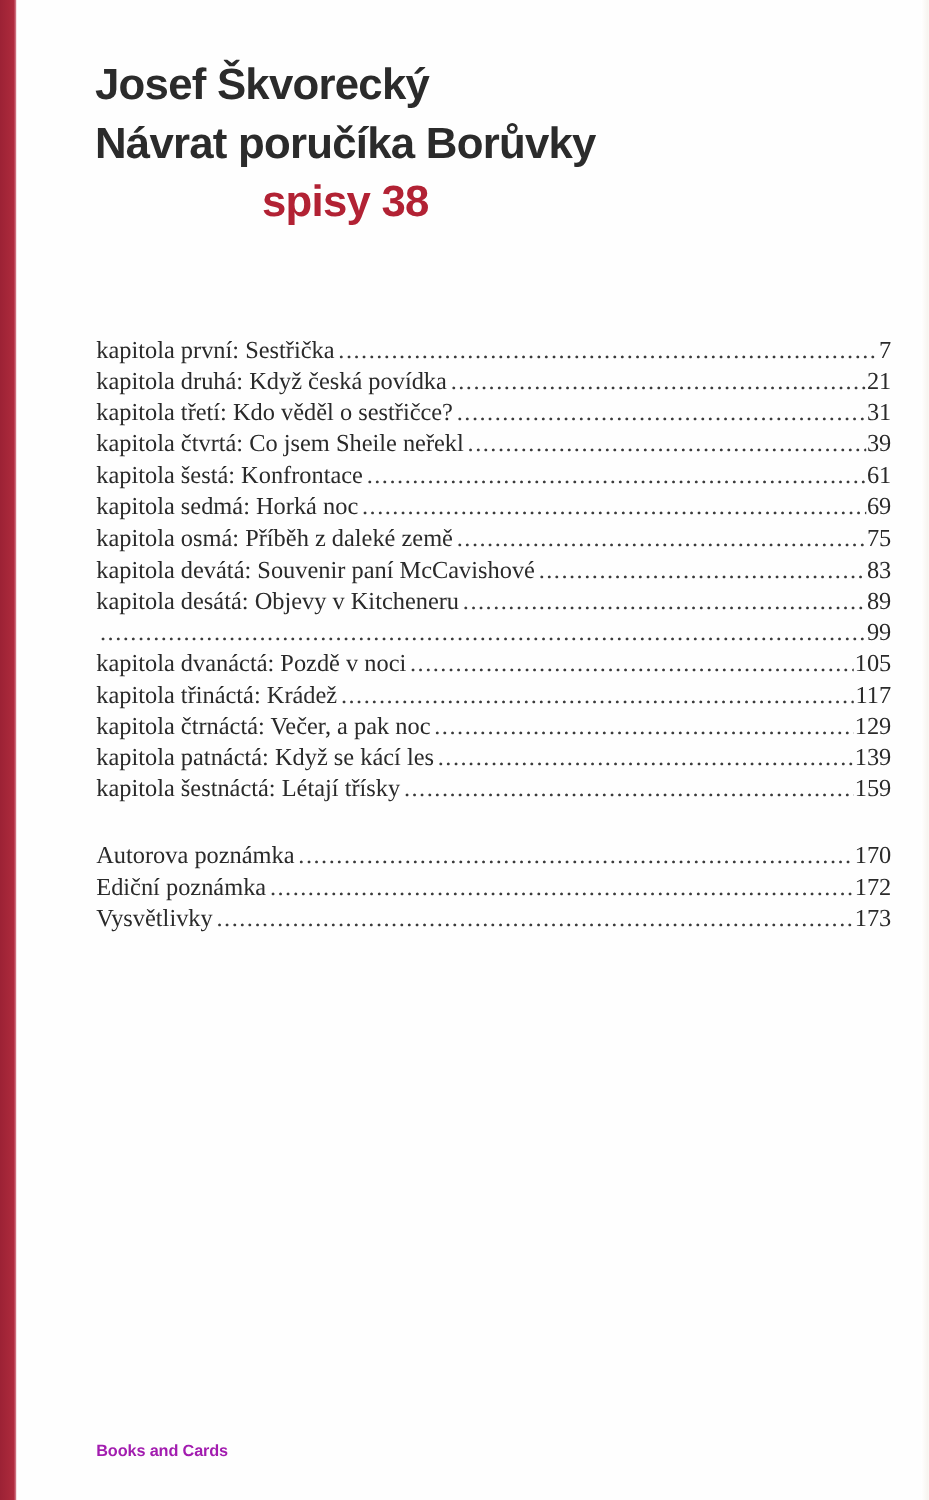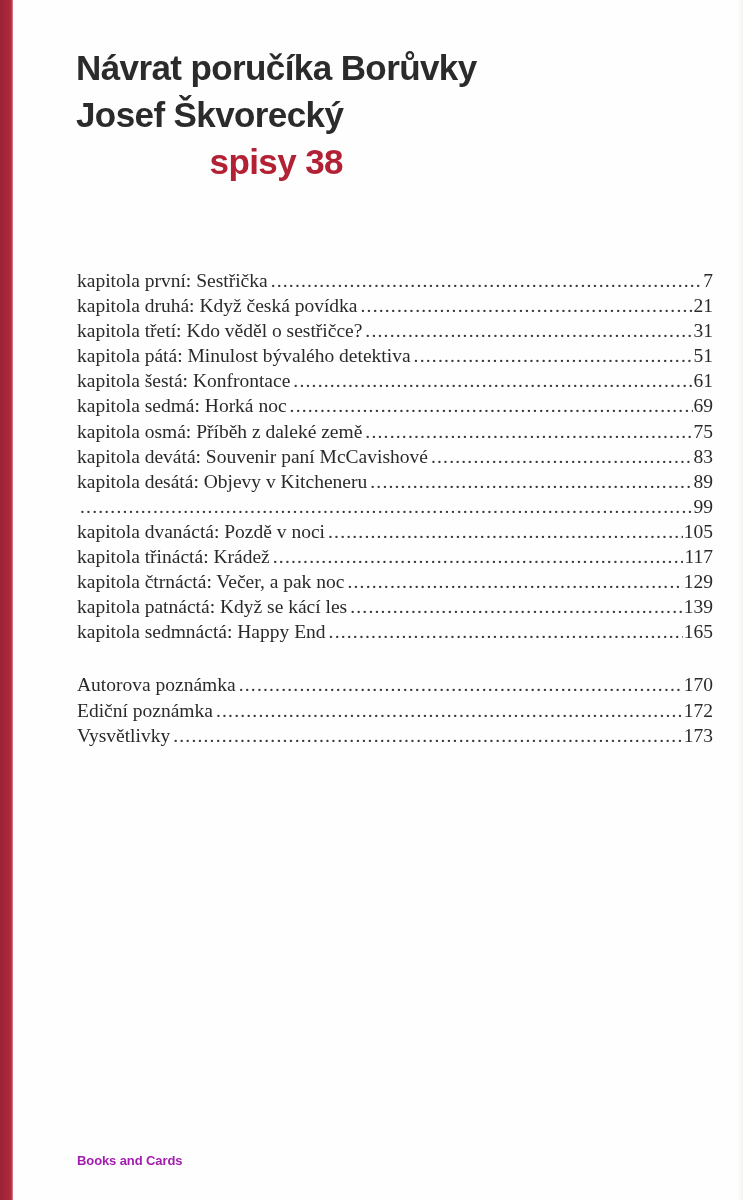--- a/index.html
+++ b/index.html
@@ -96,45 +96,45 @@
       letter-spacing: -0.1px;
     }
   </style>
 </head>
 <body>
 
 <div class="spine"></div>
 <div class="page-edge"></div>
 
 <div class="header">
+  <span class="line">Josef Škvorecký</span>
   <span class="line">Návrat poručíka Borůvky</span>
-  <span class="line">Josef Škvorecký</span>
   <span class="line series">spisy 38</span>
 </div>
 
 <div class="toc">
   <div class="toc-row">
       <span class="toc-title">kapitola první: Sestřička</span>
       <span class="toc-leader"></span>
       <span class="toc-page">7</span>
     </div>
   <div class="toc-row">
       <span class="toc-title">kapitola druhá: Když česká povídka</span>
       <span class="toc-leader"></span>
       <span class="toc-page">21</span>
     </div>
   <div class="toc-row">
       <span class="toc-title">kapitola třetí: Kdo věděl o sestřičce?</span>
       <span class="toc-leader"></span>
       <span class="toc-page">31</span>
     </div>
   <div class="toc-row">
-      <span class="toc-title">kapitola pátá: Minulost bývalého detektiva</span>
-      <span class="toc-leader"></span>
-      <span class="toc-page">51</span>
+      <span class="toc-title">kapitola čtvrtá: Co jsem Sheile neřekl</span>
+      <span class="toc-leader"></span>
+      <span class="toc-page">39</span>
     </div>
   <div class="toc-row">
       <span class="toc-title">kapitola šestá: Konfrontace</span>
       <span class="toc-leader"></span>
       <span class="toc-page">61</span>
     </div>
   <div class="toc-row">
       <span class="toc-title">kapitola sedmá: Horká noc</span>
       <span class="toc-leader"></span>
       <span class="toc-page">69</span>
@@ -172,23 +172,23 @@
       <span class="toc-title">kapitola čtrnáctá: Večer, a pak noc</span>
       <span class="toc-leader"></span>
       <span class="toc-page">129</span>
     </div>
   <div class="toc-row">
       <span class="toc-title">kapitola patnáctá: Když se kácí les</span>
       <span class="toc-leader"></span>
       <span class="toc-page">139</span>
     </div>
   <div class="toc-row">
-      <span class="toc-title">kapitola sedmnáctá: Happy End</span>
-      <span class="toc-leader"></span>
-      <span class="toc-page">165</span>
+      <span class="toc-title">kapitola šestnáctá: Létají třísky</span>
+      <span class="toc-leader"></span>
+      <span class="toc-page">159</span>
     </div>
 
   <div class="toc-gap"></div>
 
   <div class="toc-row">
       <span class="toc-title">Autorova poznámka</span>
       <span class="toc-leader"></span>
       <span class="toc-page">170</span>
     </div>
   <div class="toc-row">

